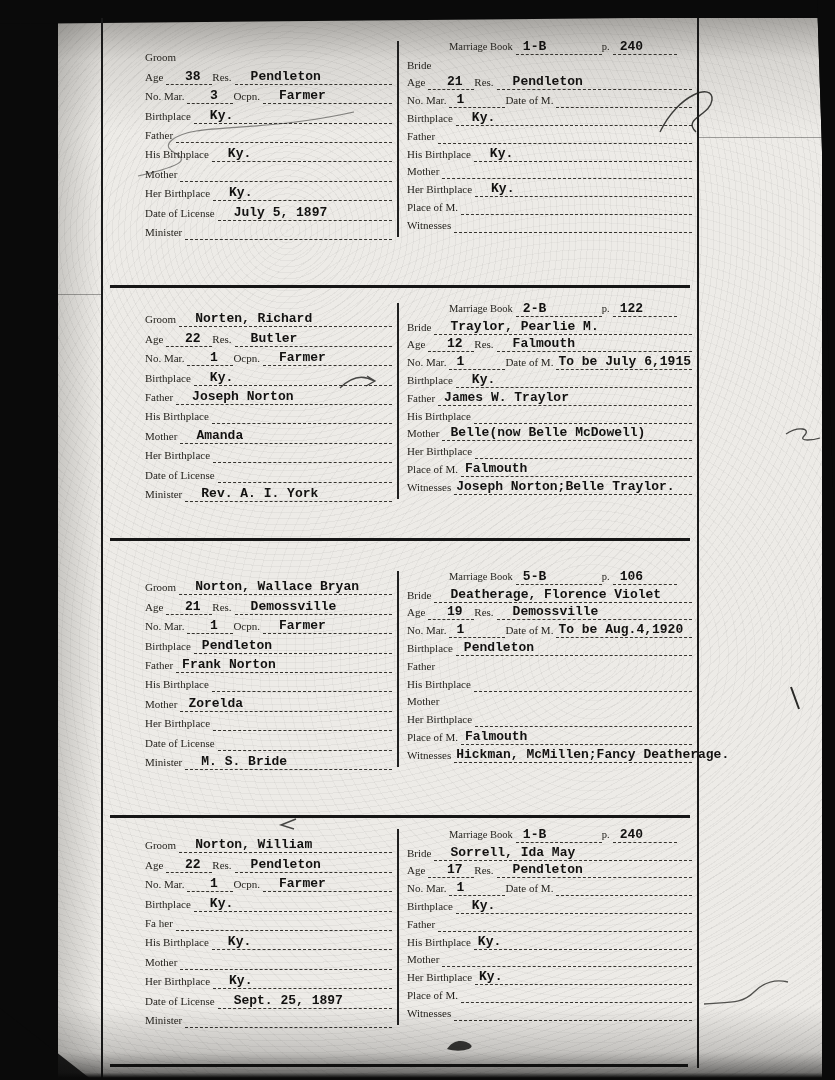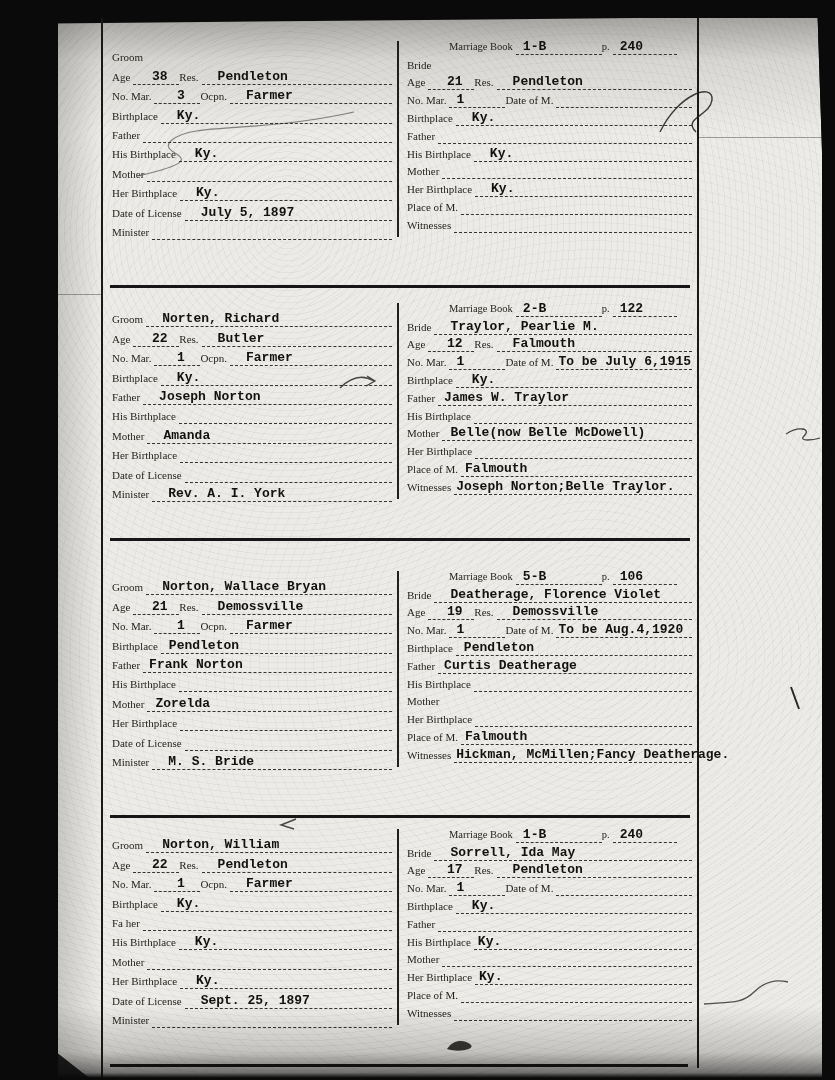--- a/index.html
+++ b/index.html
@@ -26,21 +26,21 @@
   .hdiv{position:absolute;left:110px;width:580px;height:2.6px;background:#161616;}
   .bottomline{position:absolute;left:110px;top:1064px;width:578px;height:3px;background:#141414;}
   .crease{position:absolute;height:1px;background:rgba(60,60,58,.45);}
 
   .record{position:absolute;left:101px;width:596px;height:206px;}
   .col{position:absolute;top:0;}
   .col.groom{left:11px;top:10px;width:280px;}
   .col.bride{left:306px;top:1px;width:285px;}
   .vline{position:absolute;left:296px;top:5px;height:196px;width:1.8px;background:#1f1f1f;}
   .row{display:flex;align-items:flex-end;}
-  .groom .row{height:19.4px;}
+  .groom .row{height:19.4px;margin-left:33px;}
   .bride .row{height:17.8px;}
   .lbl{font-family:"Liberation Serif",serif;font-size:11px;color:#26241f;line-height:1;
        white-space:nowrap;padding:0 3px 2px 0;}
   .fill{flex:1;border-bottom:1.6px dashed #35332e;display:flex;align-items:flex-end;min-width:0;}
   .val{font-family:"Liberation Mono","DejaVu Sans Mono",monospace;font-weight:700;font-size:13px;
        color:#121110;line-height:1;white-space:nowrap;padding:0 0 1px 16px;}
   .val.ctr{padding-left:7px;}
   .w46{flex:0 0 46px;justify-content:center;} .w56{flex:0 0 56px;} .w64{flex:0 0 64px;} .w86{flex:0 0 86px;}
   .mbrow{padding-left:42px;padding-right:8px;}
   .mbrow .lbl{font-size:10.5px;}
@@ -474,23 +474,20 @@
           </span>
       </div>
       <div class="row">
         <span class="lbl">Birthplace</span>
         <span class="fill">
             <span class="val" style="padding-left:8px">Pendleton</span>
           </span>
       </div>
       <div class="row">
         <span class="lbl">Father</span>
-        <span class="fill">
-            <span class="val" style="padding-left:6px">Curtis Deatherage</span>
-          </span>
       </div>
       <div class="row">
         <span class="lbl">His Birthplace</span>
         <span class="fill">
             <span class="val"></span>
           </span>
       </div>
       <div class="row">
         <span class="lbl">Mother</span>
       </div>

